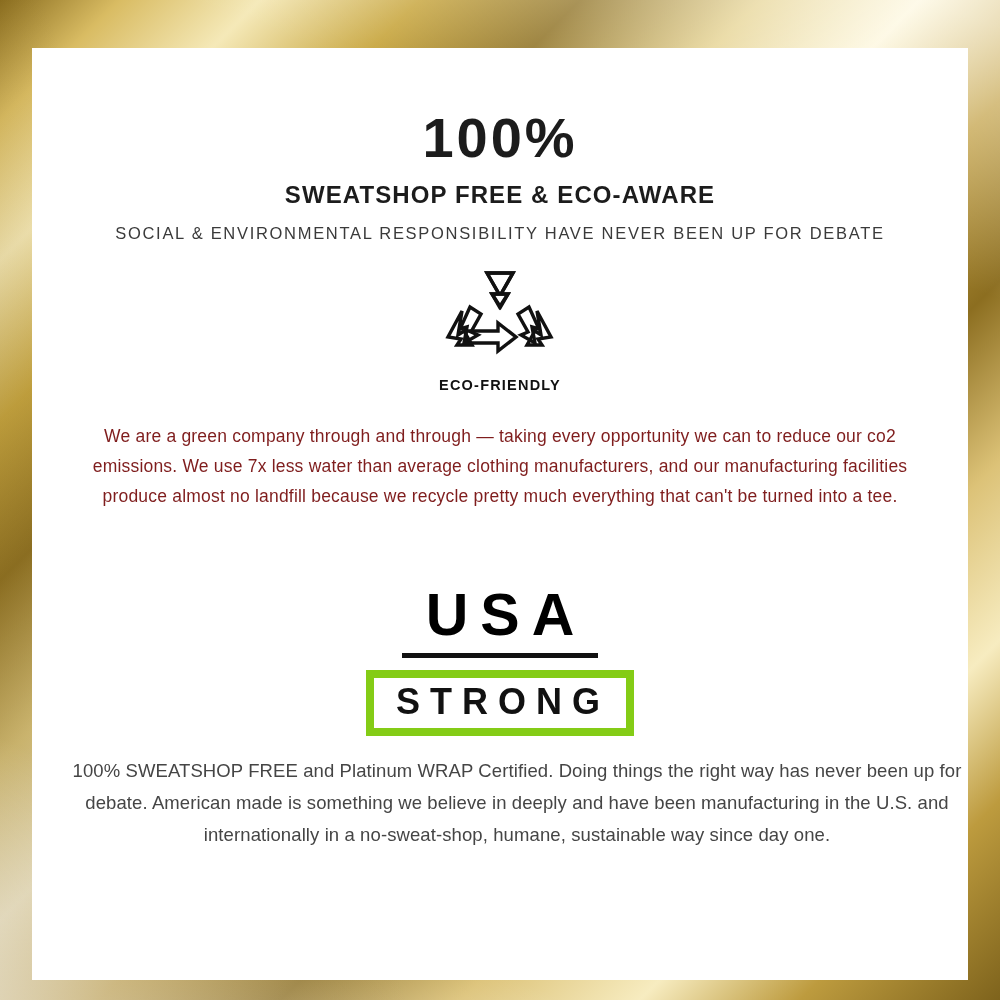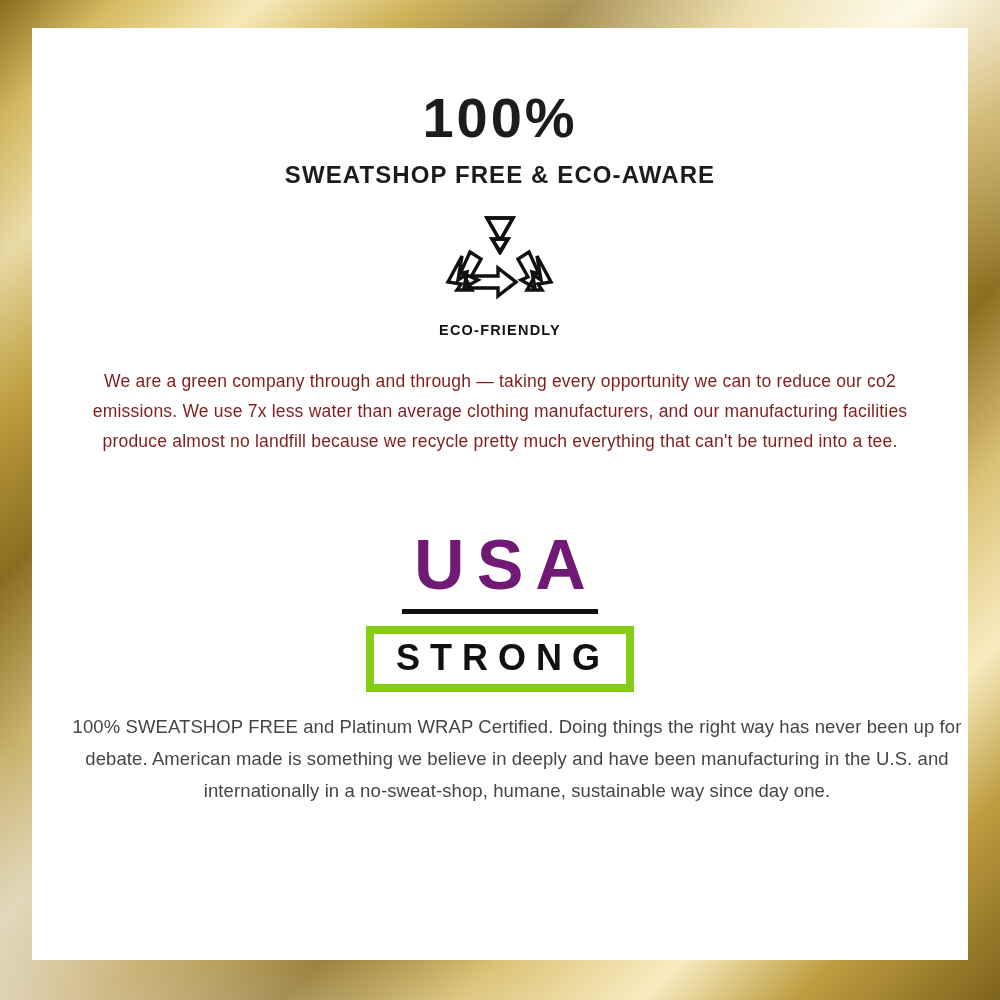--- a/index.html
+++ b/index.html
@@ -42,21 +42,21 @@
     inset: 0;
     background:
       linear-gradient(25deg, rgba(255,255,255,0.5) 0%, rgba(255,255,255,0) 18%),
       linear-gradient(200deg, rgba(255,255,255,0.45) 2%, rgba(255,255,255,0) 22%),
       linear-gradient(70deg, rgba(120,90,20,0.35) 0%, rgba(255,255,255,0) 30%);
     pointer-events: none;
   }
   .inner {
     position: absolute;
     left: 32px;
-    top: 28px;
+    top: 48px;
     width: 936px;
     height: 932px;
     background: #ffffff;
     z-index: 2;
     box-sizing: border-box;
     padding: 36px 40px 0 40px;
   }
 
   .block-eco { text-align: center; }
 
@@ -108,24 +108,24 @@
     font-weight: 300;
   }
 
   .usa-block {
     margin-top: 76px;
     display: flex;
     flex-direction: column;
     align-items: center;
   }
   .usa-word {
-    font-size: 70px;
+    font-size: 59px;
     font-weight: bold;
     letter-spacing: 12px;
-    color: #701a75;
+    color: #000000;
     line-height: 0.95;
     padding-left: 12px;
     text-align: center;
   }
   .usa-rule {
     width: 196px;
     height: 5px;
     background: #111;
     margin-top: 10px;
   }
@@ -158,20 +158,21 @@
 
 <div class="frame">
   <div class="inner">
 
     <div class="block-eco">
 
       <div class="headline-100">100%</div>
 
       <div class="headline-sub">SWEATSHOP FREE &amp; ECO-AWARE</div>
 
+      <div class="headline-tag">SOCIAL &amp; ENVIRONMENTAL RESPONSIBILITY HAVE NEVER BEEN UP FOR DEBATE</div>
 
       <div class="recycle-wrap">
         <span>
           <svg width="120" height="96" viewBox="0 0 120 96" xmlns="http://www.w3.org/2000/svg">
             <g fill="none" stroke="#111111" stroke-width="3.4" stroke-linejoin="miter" stroke-linecap="butt">
 
               <path d="M60 6 L48 27 L55 27 L47.5 40 L39 27 L46 27 L34 6 Z" transform="translate(13,0)"></path>
               <path d="M60 4 L72 25 L65 25 L72.5 38 L81 25 L74 25 L86 4 Z" transform="translate(-13,2)"></path>
 
               <path d="M22 44 L18 68 L24 64 L32 78 L17 78 L21 72 L8 70 Z"></path>

